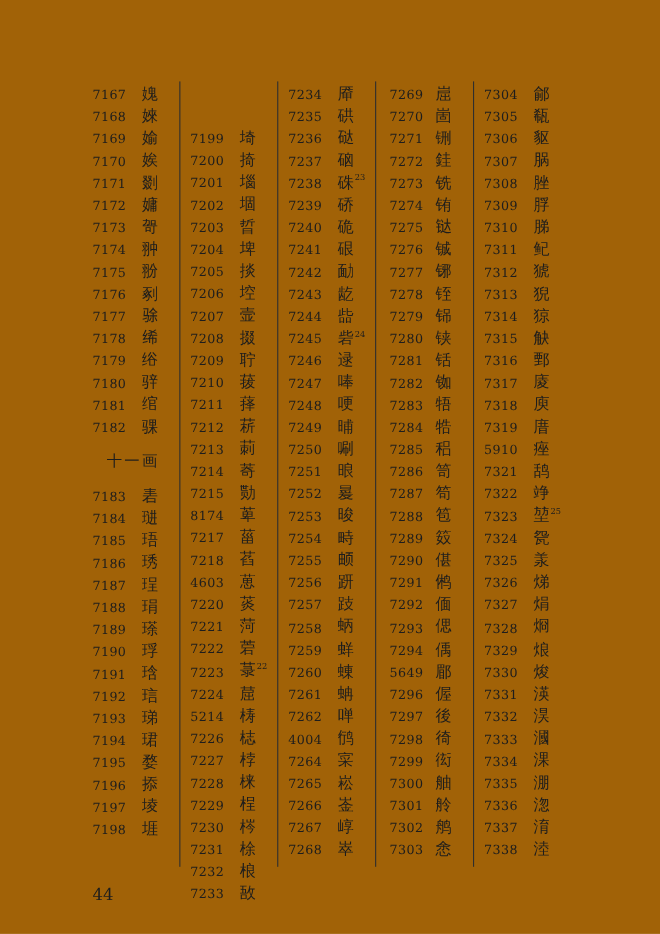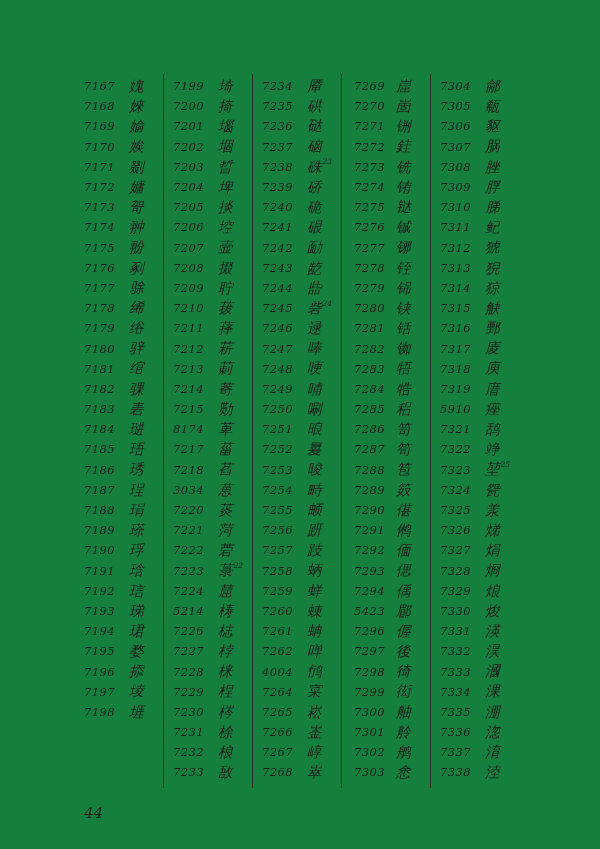--- a/index.html
+++ b/index.html
@@ -1,21 +1,21 @@
 <!DOCTYPE html>
 <html lang="zh"><head>
 <meta charset="utf-8">
 <style>
   html,body{margin:0;padding:0;}
   body{
     width:600px;height:849px;background:#ffffff;
     font-family:"DejaVu Serif","Liberation Serif",serif;
     color:#1d1d1d;position:relative;overflow:hidden;
   }
-  .page{position:absolute;inset:0;background:#15803d;font-style:italic;}
+  .page{position:absolute;inset:0;background:#a16207;}
   .divider{position:absolute;top:74px;height:714px;width:1px;background:#2e2e2e;}
   .col{position:absolute;top:76px;width:80px;}
   .row{height:20.2px;display:flex;align-items:center;white-space:nowrap;}
   .num{font-size:11.5px;width:37px;letter-spacing:0.4px;flex:none;}
   .char{font-size:14.5px;margin-left:8px;line-height:1;flex:none;}
   .note{font-size:7.5px;position:relative;top:-5px;margin-left:1px;}
   .sec-header{height:42px;display:flex;align-items:center;padding-left:13px;
     font-size:14px;letter-spacing:2px;}
   .page-num{position:absolute;left:84px;top:804px;font-size:15px;}
 </style>
@@ -82,20 +82,21 @@
           <span class="char">骍</span>
         </div>
         <div class="row">
           <span class="num">7181</span>
           <span class="char">绾</span>
         </div>
         <div class="row">
           <span class="num">7182</span>
           <span class="char">骒</span>
         </div>
+        <div class="sec-header">十一画</div>
         <div class="row">
           <span class="num">7183</span>
           <span class="char">砉</span>
         </div>
         <div class="row">
           <span class="num">7184</span>
           <span class="char">琎</span>
         </div>
         <div class="row">
           <span class="num">7185</span>
@@ -147,21 +148,21 @@
         </div>
         <div class="row">
           <span class="num">7197</span>
           <span class="char">堎</span>
         </div>
         <div class="row">
           <span class="num">7198</span>
           <span class="char">堐</span>
         </div>
       </div>
-      <div class="col" style="left: 173px;">
+      <div class="col" style="left: 173px; margin-top: 40px;">
         <div class="row">
           <span class="num">7199</span>
           <span class="char">埼</span>
         </div>
         <div class="row">
           <span class="num">7200</span>
           <span class="char">掎</span>
         </div>
         <div class="row">
           <span class="num">7201</span>
@@ -229,21 +230,21 @@
         </div>
         <div class="row">
           <span class="num">7217</span>
           <span class="char">菑</span>
         </div>
         <div class="row">
           <span class="num">7218</span>
           <span class="char">萏</span>
         </div>
         <div class="row">
-          <span class="num">3034</span>
+          <span class="num">4603</span>
           <span class="char">葸</span>
         </div>
         <div class="row">
           <span class="num">7220</span>
           <span class="char">菼</span>
         </div>
         <div class="row">
           <span class="num">7221</span>
           <span class="char">菏</span>
         </div>
@@ -540,21 +541,21 @@
         </div>
         <div class="row">
           <span class="num">7293</span>
           <span class="char">偲</span>
         </div>
         <div class="row">
           <span class="num">7294</span>
           <span class="char">偊</span>
         </div>
         <div class="row">
-          <span class="num">5423</span>
+          <span class="num">5649</span>
           <span class="char">郿</span>
         </div>
         <div class="row">
           <span class="num">7296</span>
           <span class="char">偓</span>
         </div>
         <div class="row">
           <span class="num">7297</span>
           <span class="char">後</span>
         </div>

